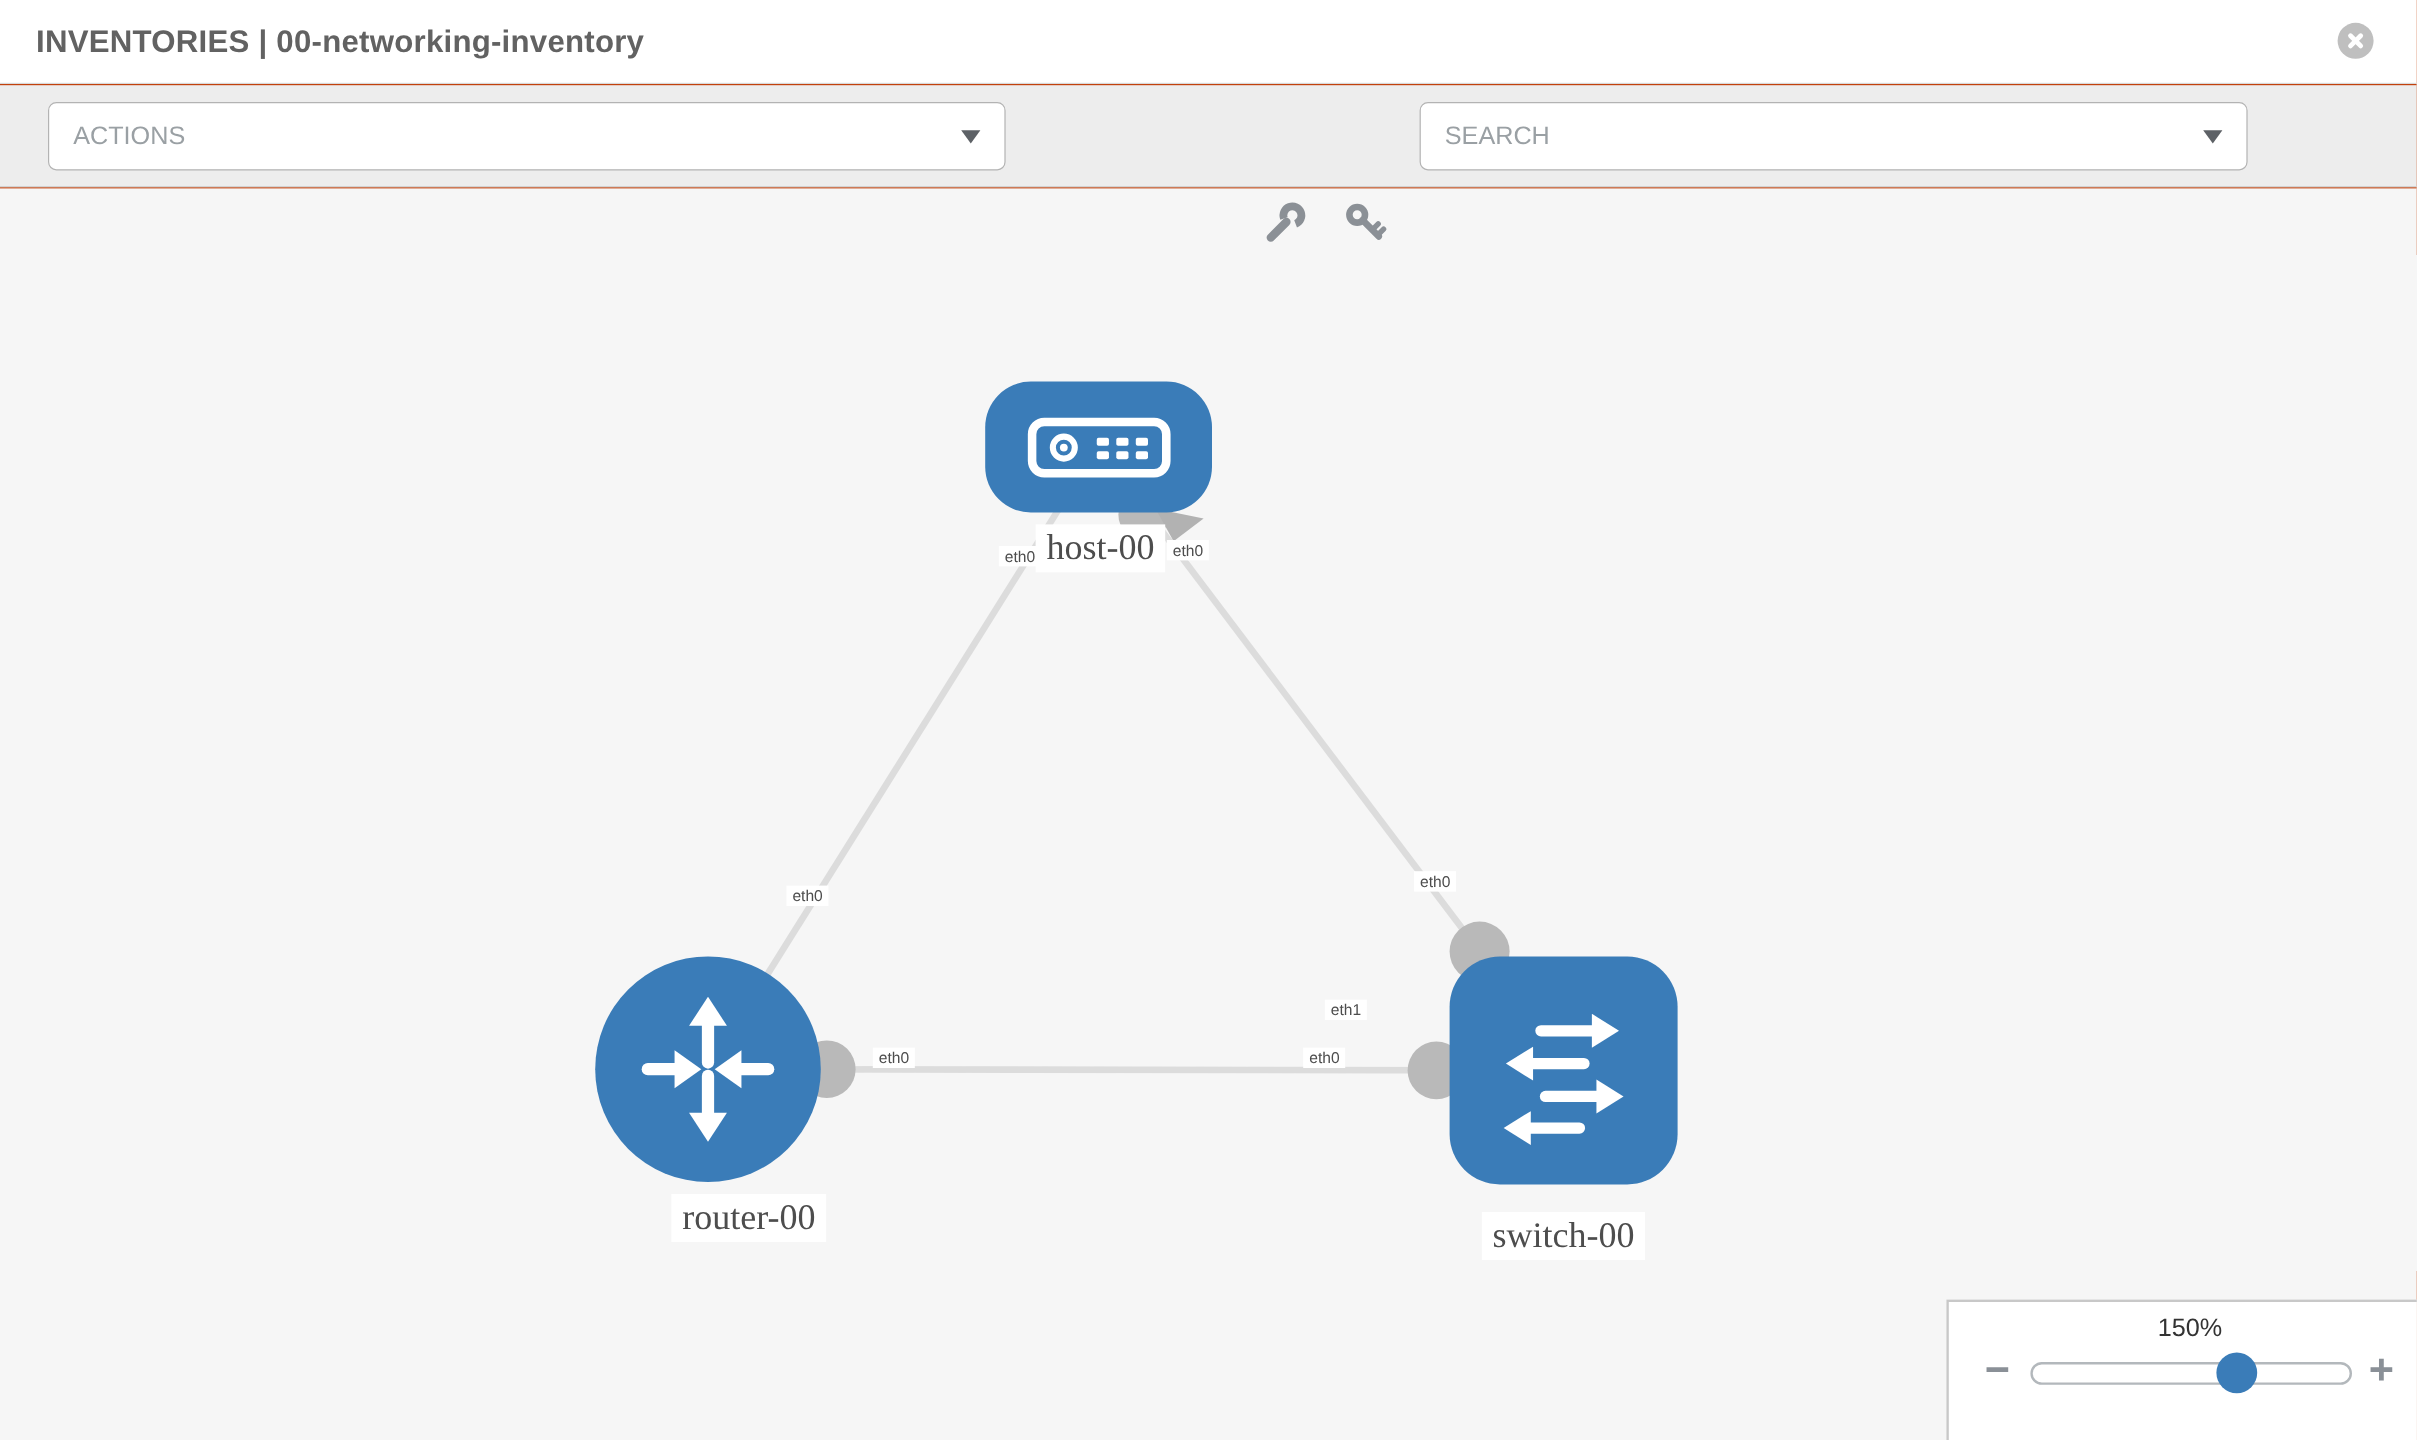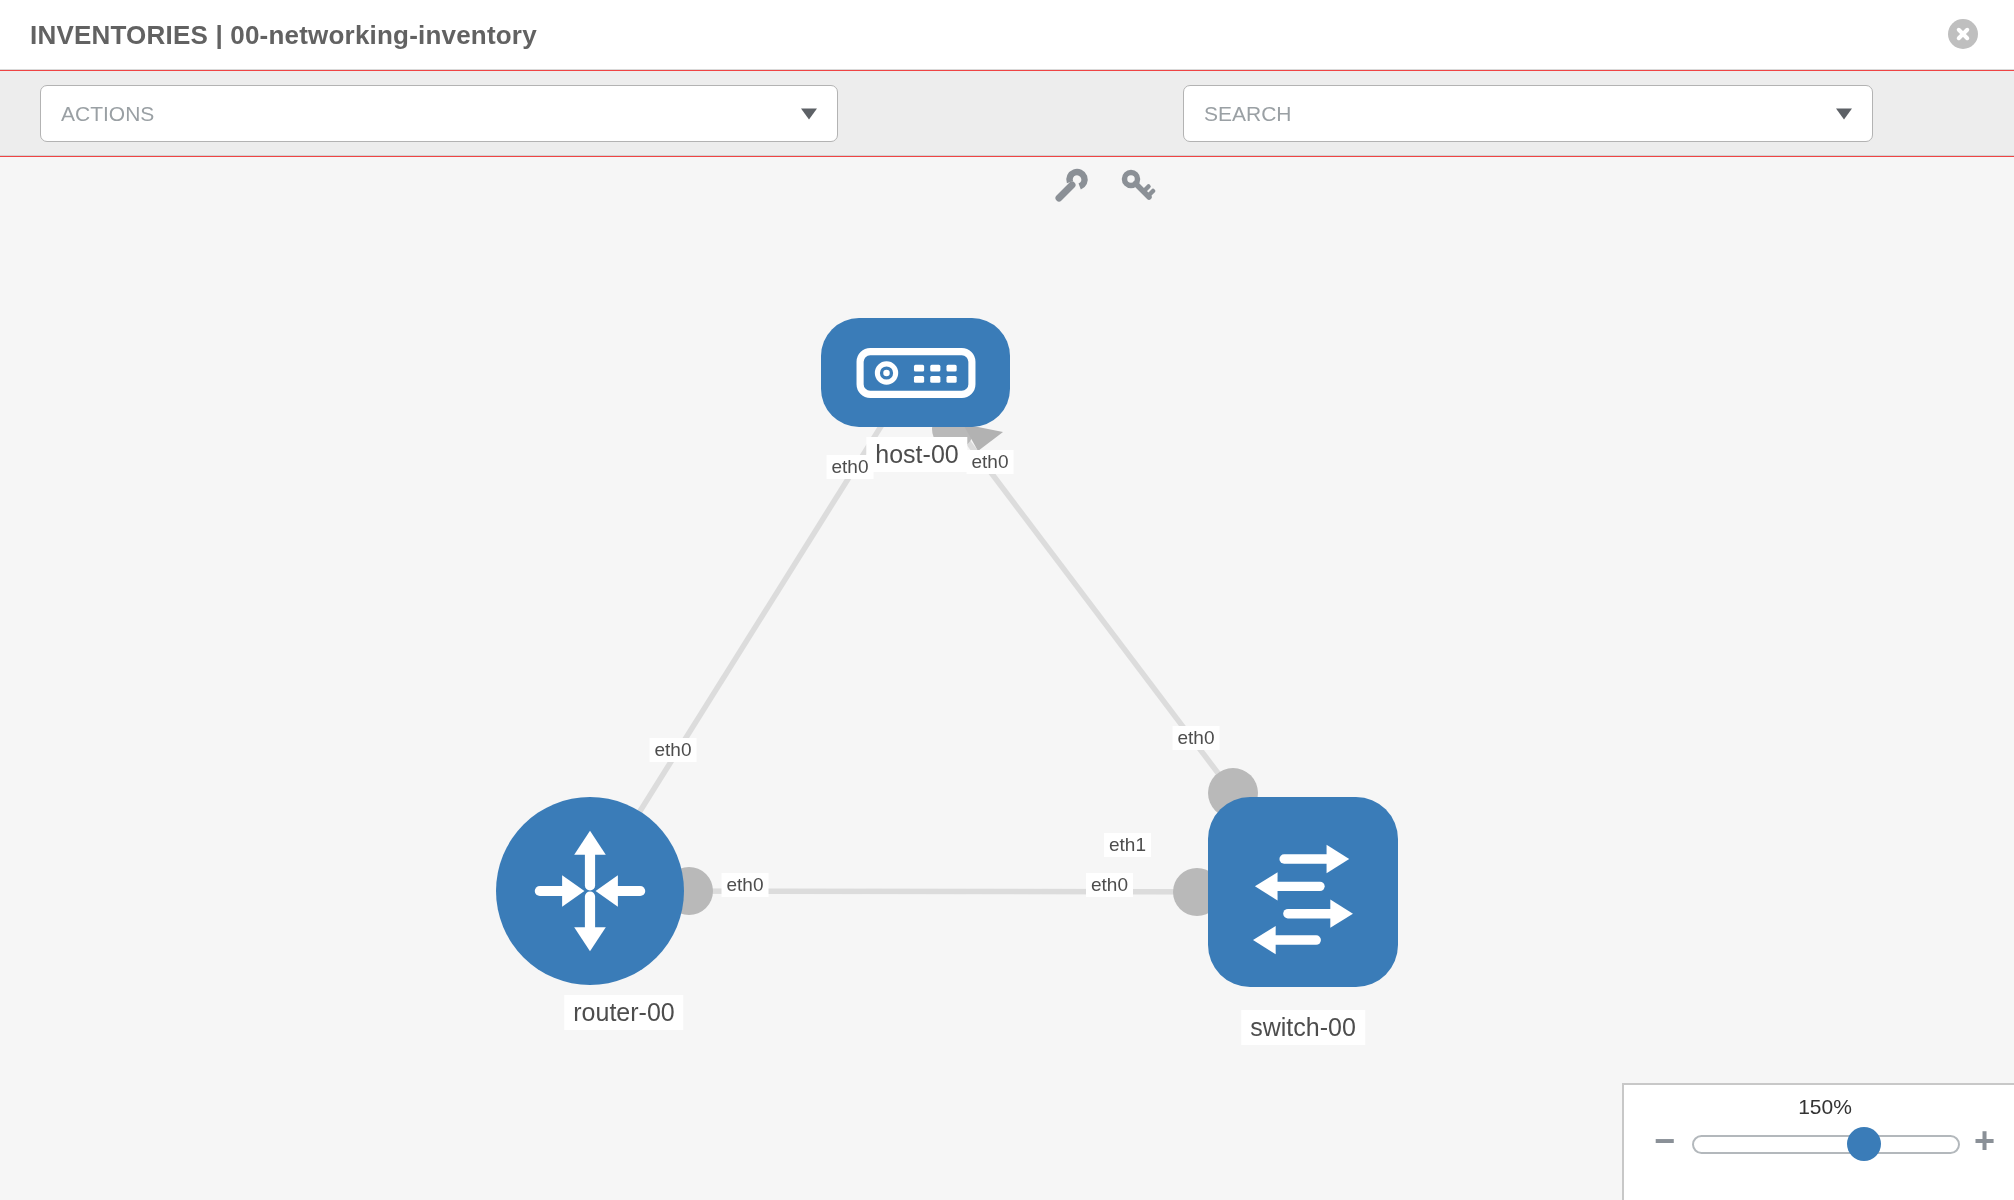--- a/index.html
+++ b/index.html
@@ -1,18 +1,18 @@
 <!DOCTYPE html>
 <html><head>
 <meta charset="utf-8">
 <style>
   * { margin:0; padding:0; box-sizing:border-box; }
   html,body { width:2014px; height:1200px; overflow:hidden; }
   body { font-family:"Liberation Sans", sans-serif; background:#fff; }
-  #app { position:relative; width:2014px; height:1200px; background:#ef4444; }
+  #app { position:relative; width:2014px; height:1200px; background:#c2410c; }
 
   
   .header { position:absolute; top:0; left:0; width:2014px; height:70px;
             background:#fff; border-bottom:1px solid #d9d9d9; z-index:10; }
   .page-title { position:absolute; left:30px; top:50%; transform:translateY(-50%);
                 font-size:26px; font-weight:bold; color:#626262; letter-spacing:.2px; }
   .close-btn { position:absolute; right:36px; top:19px; width:30px; height:30px;
                border-radius:50%; background:#bfbfbf; cursor:pointer; }
   .close-btn::before, .close-btn::after { content:""; position:absolute; left:7px; top:13px;
                width:16px; height:4px; background:#fff; border-radius:2px; }
@@ -40,27 +40,27 @@
             background:#f6f6f6; z-index:1; }
   .net-svg { position:absolute; top:0; left:0; z-index:1; }
 
   .node { position:absolute; background:#3a7cb8; display:flex; align-items:center;
           justify-content:center; z-index:3; cursor:pointer; }
   .node-host   { left:821px;  top:318px; width:189px; height:109px; border-radius:38px; }
   .node-router { left:496px;  top:797px; width:188px; height:188px; border-radius:50%; }
   .node-switch { left:1208px; top:797px; width:190px; height:190px; border-radius:42px; }
 
   .node-label { position:absolute; transform:translateX(-50%); background:#fff;
-                color:#4d4d4d; font-size:25px; padding:3px 9px; z-index:4;
-                white-space:nowrap; }
+                color:#4d4d4d; font-size:30px; padding:3px 9px; z-index:4;
+                white-space:nowrap;font-family:Liberation Serif, serif; }
   .label-host   { left:917px;  top:437px; }
   .label-router { left:624px;  top:995px; }
   .label-switch { left:1303px; top:996px;margin-top:14px; }
 
-  .iface { position:absolute; background:#fff; color:#4d4d4d; font-size:19px;
+  .iface { position:absolute; background:#fff; color:#4d4d4d; font-size:13px;
            padding:1px 5px; z-index:4; white-space:nowrap; }
   .iface.centered { transform:translateX(-50%); }
   .if-host-left   { left:850px;  top:455px; }
   .if-host-right  { left:990px;  top:450px; }
   .if-link-router { left:673px;  top:738px; }
   .if-link-switch { left:1196px; top:726px; }
   .if-mid-left    { left:745px;  top:873px; }
   .if-mid-eth0    { left:1086px; top:873px; z-index:4; }
   .if-mid-eth1    { left:1104px; top:833px; z-index:5; }
 

